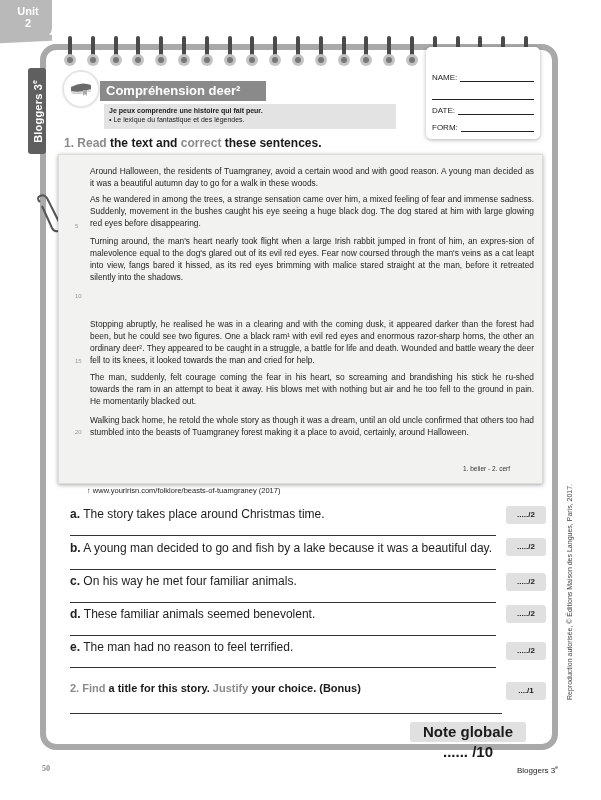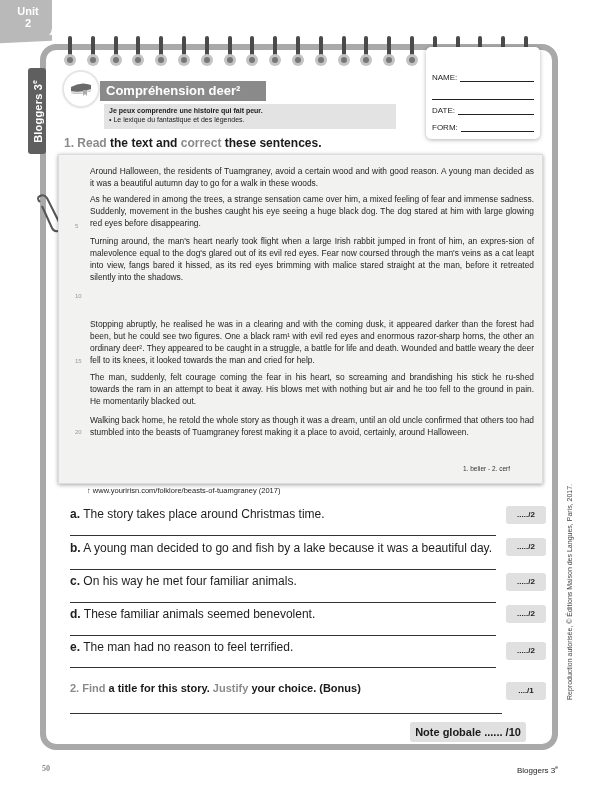--- a/index.html
+++ b/index.html
@@ -39,21 +39,21 @@
   .ln { position:absolute; left:16px; font-size:6px; color:#999; }
   .footnote { position:absolute; right:32px; top:310px; font-size:6.5px; color:#333; }
   .clip { position:absolute; left:34px; top:194px; width:30px; height:40px; }
   .source { position:absolute; left:87px; top:486px; font-size:7.5px; color:#222; }
   .item { position:absolute; left:70px; font-size:12px; color:#1e1e1e;text-align:right; }
   .item b { font-weight:bold; }
   .rule { position:absolute; left:70px; width:426px; border-top:1px solid #333; }
   .score { position:absolute; left:506px; width:40px; height:18px; background:#e0e0e0; border-radius:3px;
            font-size:8px; font-weight:bold; text-align:center; line-height:18px; }
   .note-globale { position:absolute; left:410px; top:722px; width:116px; height:20px; background:#e0e0e0; border-radius:3px;
-                  font-size:11px; font-weight:bold; text-align:center; line-height:20px; }
+                  font-size:15px; font-weight:bold; text-align:center; line-height:20px; }
   .copyright { position:absolute; left:566px; top:700px; transform-origin:0 0; transform:rotate(-90deg); font-size:7px; color:#444; white-space:nowrap; }
   .page-num { position:absolute; left:42px; top:764px; font-size:8px; color:#888; font-weight:bold;font-family:Liberation Serif, serif; }
   .book-name { position:absolute; left:517px; top:764px; font-size:8px; color:#222; }
   .book-name sup { font-size:5px; }
 </style>
 </head>
 <body>
 
 <div class="unit-tab">
     <span>Unit 2</span>

